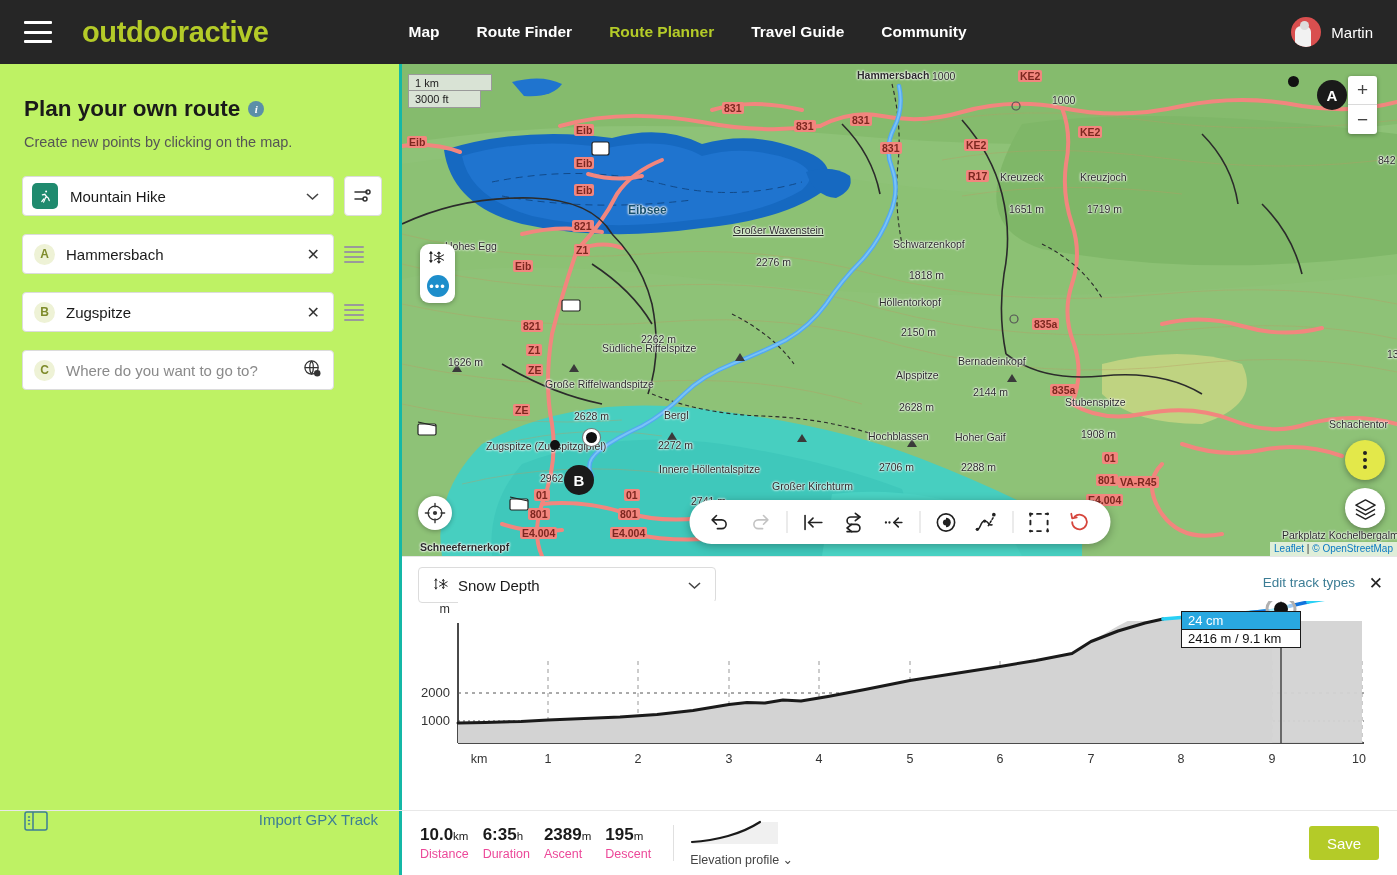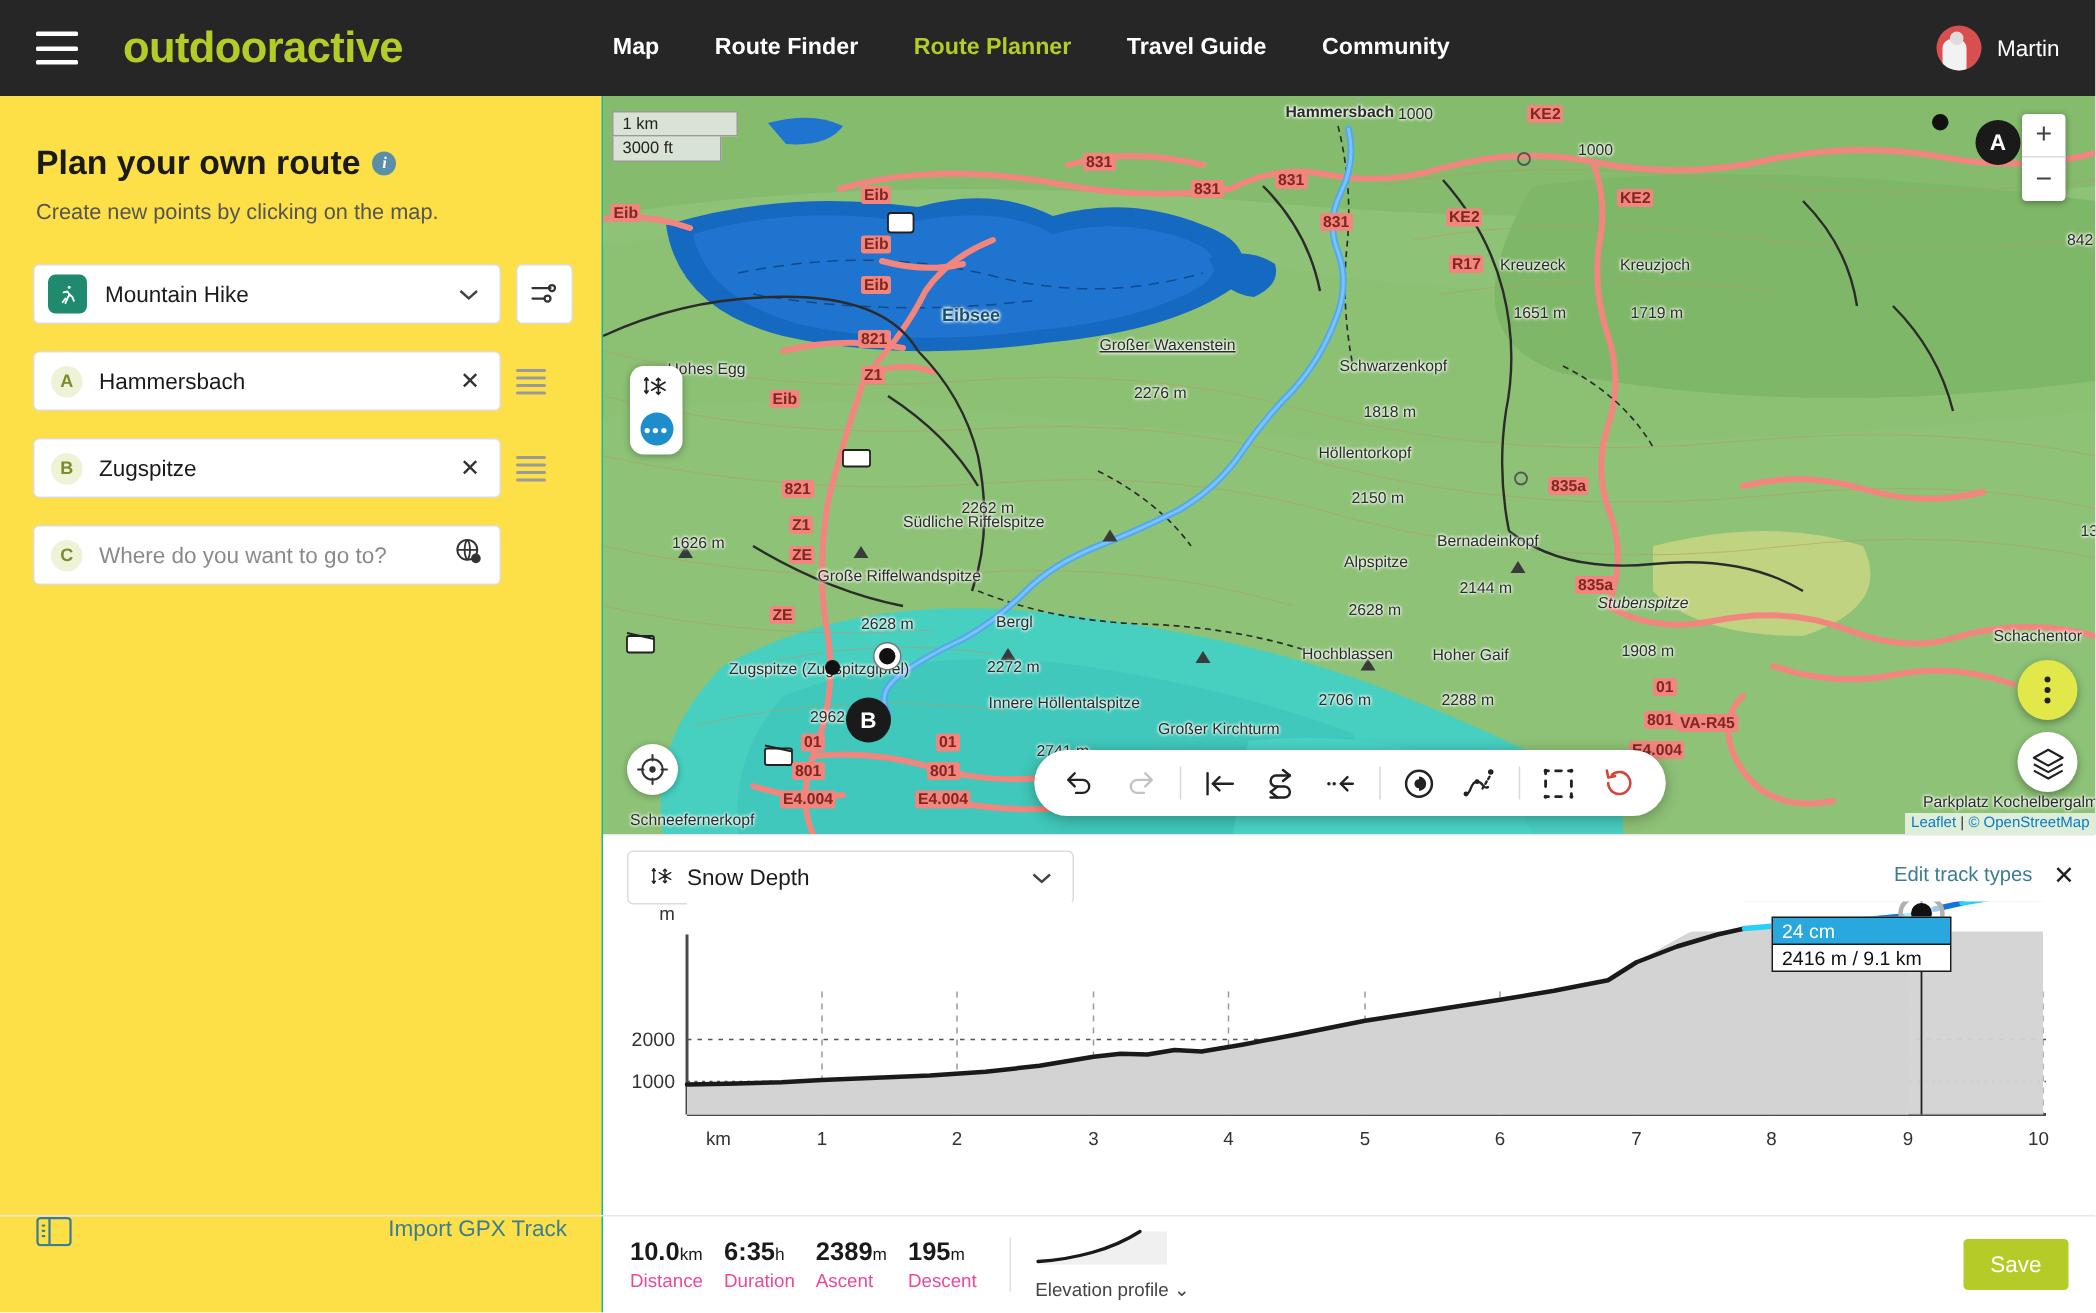--- a/index.html
+++ b/index.html
@@ -36,21 +36,21 @@
   }
   .avatar .av-body { position: absolute; left: 4px; top: 9px; width: 16px; height: 22px;
                      background: #f2f2f2; border-radius: 6px 6px 0 0; }
   .avatar .av-head { position: absolute; left: 9px; top: 4px; width: 9px; height: 9px;
                      background: #ddd; border-radius: 50%; }
   .user-name { color: #fff; font-size: 15px; }
 
   
   .sidebar {
     position: absolute; top: 64px; left: 0; width: 402px; height: 811px;
-    background: #fde047; border-right: 1px solid #14b8a6;
+    background: #bef264; border-right: 3px solid #14b8a6;
   }
   .side-title {
     margin: 32px 0 0 24px; font-size: 22.5px; font-weight: bold; color: #1a1a1a;
     display: flex; align-items: center; gap: 8px;
   }
   .info-dot {
     width: 16px; height: 16px; border-radius: 50%; background: #5b8fa8;
     color: #fff; font-size: 11px; font-style: italic; font-weight: bold;
     display: flex; align-items: center; justify-content: center;
     font-family: "Liberation Serif", serif; cursor: pointer;
@@ -465,34 +465,34 @@
       <div class="maplbl" style="left:477px;top:232px;">Höllentorkopf</div>
       <div class="maplbl" style="left:499px;top:262px;">2150 m</div>
       <div class="maplbl" style="left:598px;top:107px;">Kreuzeck</div>
       <div class="maplbl" style="left:607px;top:139px;">1651 m</div>
       <div class="maplbl" style="left:678px;top:107px;">Kreuzjoch</div>
       <div class="maplbl" style="left:685px;top:139px;">1719 m</div>
       <div class="maplbl" style="left:494px;top:305px;">Alpspitze</div>
       <div class="maplbl" style="left:571px;top:322px;">2144 m</div>
       <div class="maplbl" style="left:556px;top:291px;">Bernadeinkopf</div>
       <div class="maplbl" style="left:497px;top:337px;">2628 m</div>
-      <div class="maplbl" style="left:663px;top:332px;font-style:italic;">Stubenspitze</div>
+      <div class="maplbl" style="left:663px;top:332px;">Stubenspitze</div>
       <div class="maplbl" style="left:679px;top:364px;">1908 m</div>
       <div class="maplbl" style="left:466px;top:366px;">Hochblassen</div>
       <div class="maplbl" style="left:477px;top:397px;">2706 m</div>
       <div class="maplbl" style="left:553px;top:367px;">Hoher Gaif</div>
       <div class="maplbl" style="left:559px;top:397px;">2288 m</div>
       <div class="maplbl" style="left:262px;top:345px;">Bergl</div>
       <div class="maplbl" style="left:256px;top:375px;">2272 m</div>
       <div class="maplbl" style="left:257px;top:399px;">Innere Höllentalspitze</div>
       <div class="maplbl" style="left:289px;top:431px;">2741 m</div>
       <div class="maplbl" style="left:370px;top:416px;">Großer Kirchturm</div>
       <div class="maplbl" style="left:84px;top:376px;">Zugspitze (Zugspitzgipfel)</div>
       <div class="maplbl" style="left:138px;top:408px;">2962 m</div>
-      <div class="maplbl" style="left:18px;top:477px;">Schneefernerkopf</div>
+      <div class="maplbl" style="left:18px;top:477px;font-weight:bold;">Schneefernerkopf</div>
       <div class="maplbl" style="left:927px;top:354px;">Schachentor</div>
       <div class="maplbl" style="left:880px;top:465px;">Parkplatz Kochelbergalm</div>
       <div class="maplbl rd" style="left:5px;top:72px;">Eib</div>
       <div class="maplbl rd" style="left:172px;top:60px;">Eib</div>
       <div class="maplbl rd" style="left:111px;top:196px;">Eib</div>
       <div class="maplbl rd" style="left:172px;top:120px;">Eib</div>
       <div class="maplbl rd" style="left:172px;top:93px;">Eib</div>
       <div class="maplbl rd" style="left:170px;top:156px;">821</div>
       <div class="maplbl rd" style="left:172px;top:180px;">Z1</div>
       <div class="maplbl rd" style="left:119px;top:256px;">821</div>

